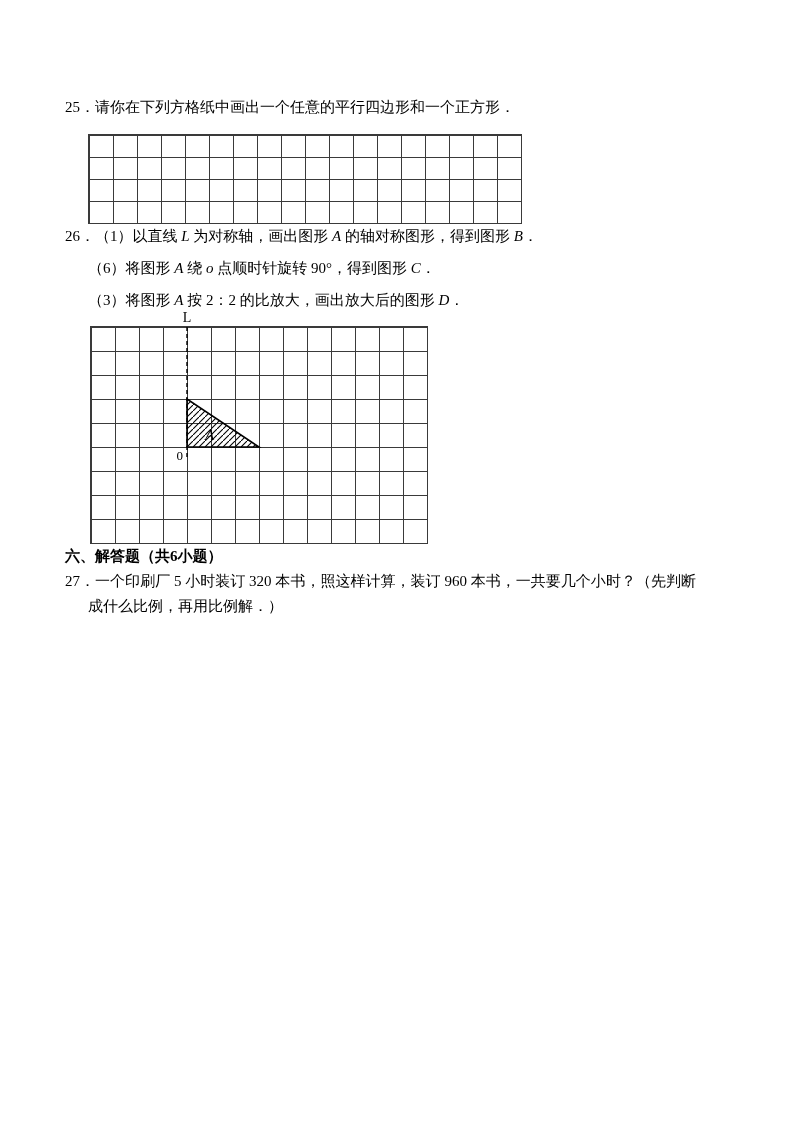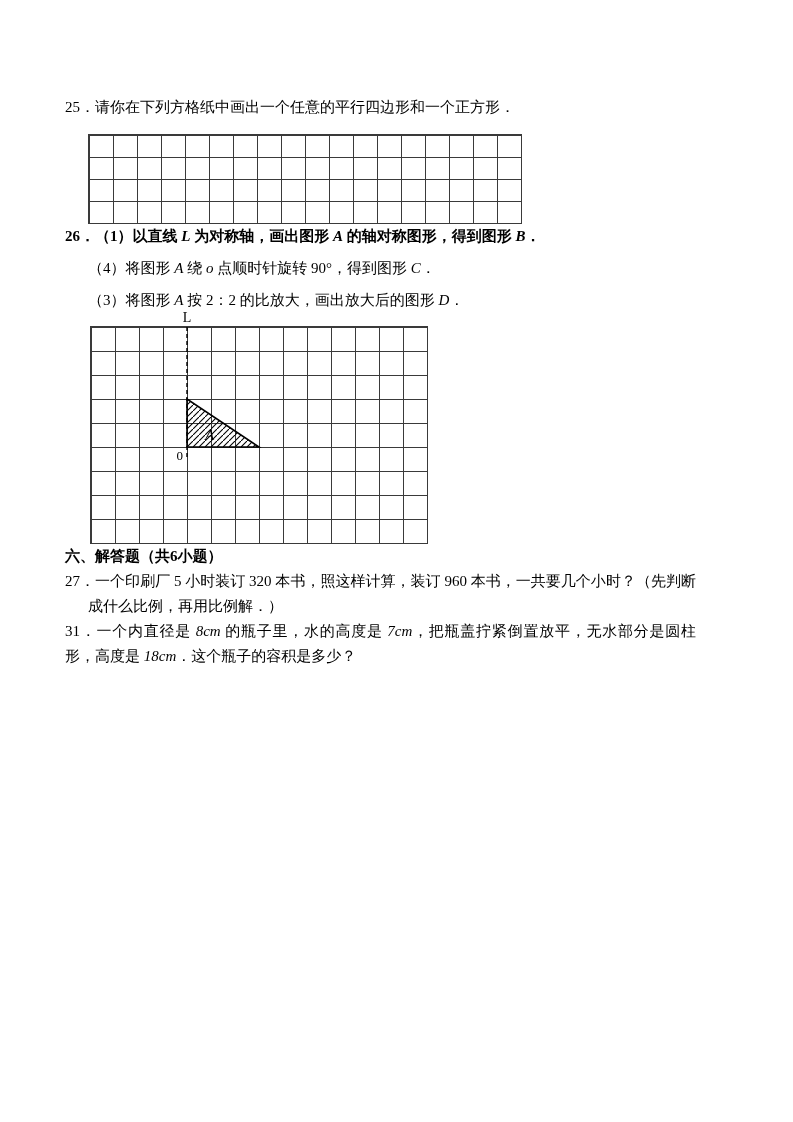--- a/index.html
+++ b/index.html
@@ -20,21 +20,21 @@
   }
   .hang { padding-left: 23px; text-indent: -23px; }
   .indent23 { padding-left: 23px; }
   .ital { font-style: italic; }
   .section-head { font-weight: bold; }
 
   .mt12 { margin-top: 12px; }
   .mt13 { margin-top: 13px; }
   .mt14 { margin-top: 14px; }
   .mt15 { margin-top: 15px; }
-  .mt17 { margin-top: 17px; font-weight: bold; }
+  .mt17 { margin-top: 17px; }
   .mt22 { margin-top: 22px; }
 
   .grid {
     border: 1px solid #3a3a3a;
     background-image:
       linear-gradient(to right, #3a3a3a 1px, transparent 1px),
       linear-gradient(to bottom, #3a3a3a 1px, transparent 1px);
     background-color: #fff;
   }
   .grid25-wrap { margin-left: 23px; }
@@ -58,21 +58,21 @@
 
 <div class="page">
 
   <p class="q hang"><span>25．</span><span>请你在下列方格纸中画出一个任意的平行四边形和一个正方形．</span></p>
 
   <div class="grid25-wrap mt14">
     <div class="grid" style="width: 432px; height: 88px; background-size: 24px 22px;"></div>
   </div>
 
   <p class="q hang mt17"><span>26．</span><span><span>（1）以直线 </span><span class="ital">L</span><span> 为对称轴，画出图形 </span><span class="ital">A</span><span> 的轴对称图形，得到图形 </span><span class="ital">B</span><span>．</span></span></p>
-  <p class="q indent23" style="margin-top:7px"><span><span>（4）将图形 </span><span class="ital">A</span><span> 绕 </span><span class="ital">o</span><span> 点顺时针旋转 90°，得到图形 </span><span class="ital">C</span><span>．</span></span></p>
+  <p class="q indent23" style="margin-top:7px"><span><span>（6）将图形 </span><span class="ital">A</span><span> 绕 </span><span class="ital">o</span><span> 点顺时针旋转 90°，得到图形 </span><span class="ital">C</span><span>．</span></span></p>
   <p class="q indent23" style="margin-top:7px"><span><span>（3）将图形 </span><span class="ital">A</span><span> 按 2：2 的比放大，画出放大后的图形 </span><span class="ital">D</span><span>．</span></span></p>
 
   <div class="grid26-wrap mt13">
     <span class="axis-top-label">L</span>
     <div class="grid" style="width: 336px; height: 216px; background-size: 24px 24px;"></div>
     <svg class="fig-overlay" width="336" height="216" viewBox="0 0 336 216">
       <defs>
         <pattern id="hatch" patternUnits="userSpaceOnUse" width="6" height="6">
           <path d="M0,6 L6,0" stroke="#000" stroke-width="1.1"></path>
         </pattern>
@@ -84,15 +84,14 @@
     </svg>
   </div>
 
   <p class="q section-head mt22">六、解答题（共6小题）</p>
 
   <p class="q hang mt15"><span>27．</span><span>一个印刷厂 5 小时装订 320 本书，照这样计算，装订 960 本书，一共要几个小时？（先判断成什么比例，再用比例解．）</span></p>
 
 
 
 
-  <p class="q mt12"><span>31．</span><span><span>一个内直径是 </span><span class="ital">8cm</span><span> 的瓶子里，水的高度是 </span><span class="ital">7cm</span><span>，把瓶盖拧紧倒置放平，无水部分是圆柱形，高度是 </span><span class="ital">18cm</span><span>．这个瓶子的容积是多少？</span></span></p>
 
 </div>
 
 </body></html>

